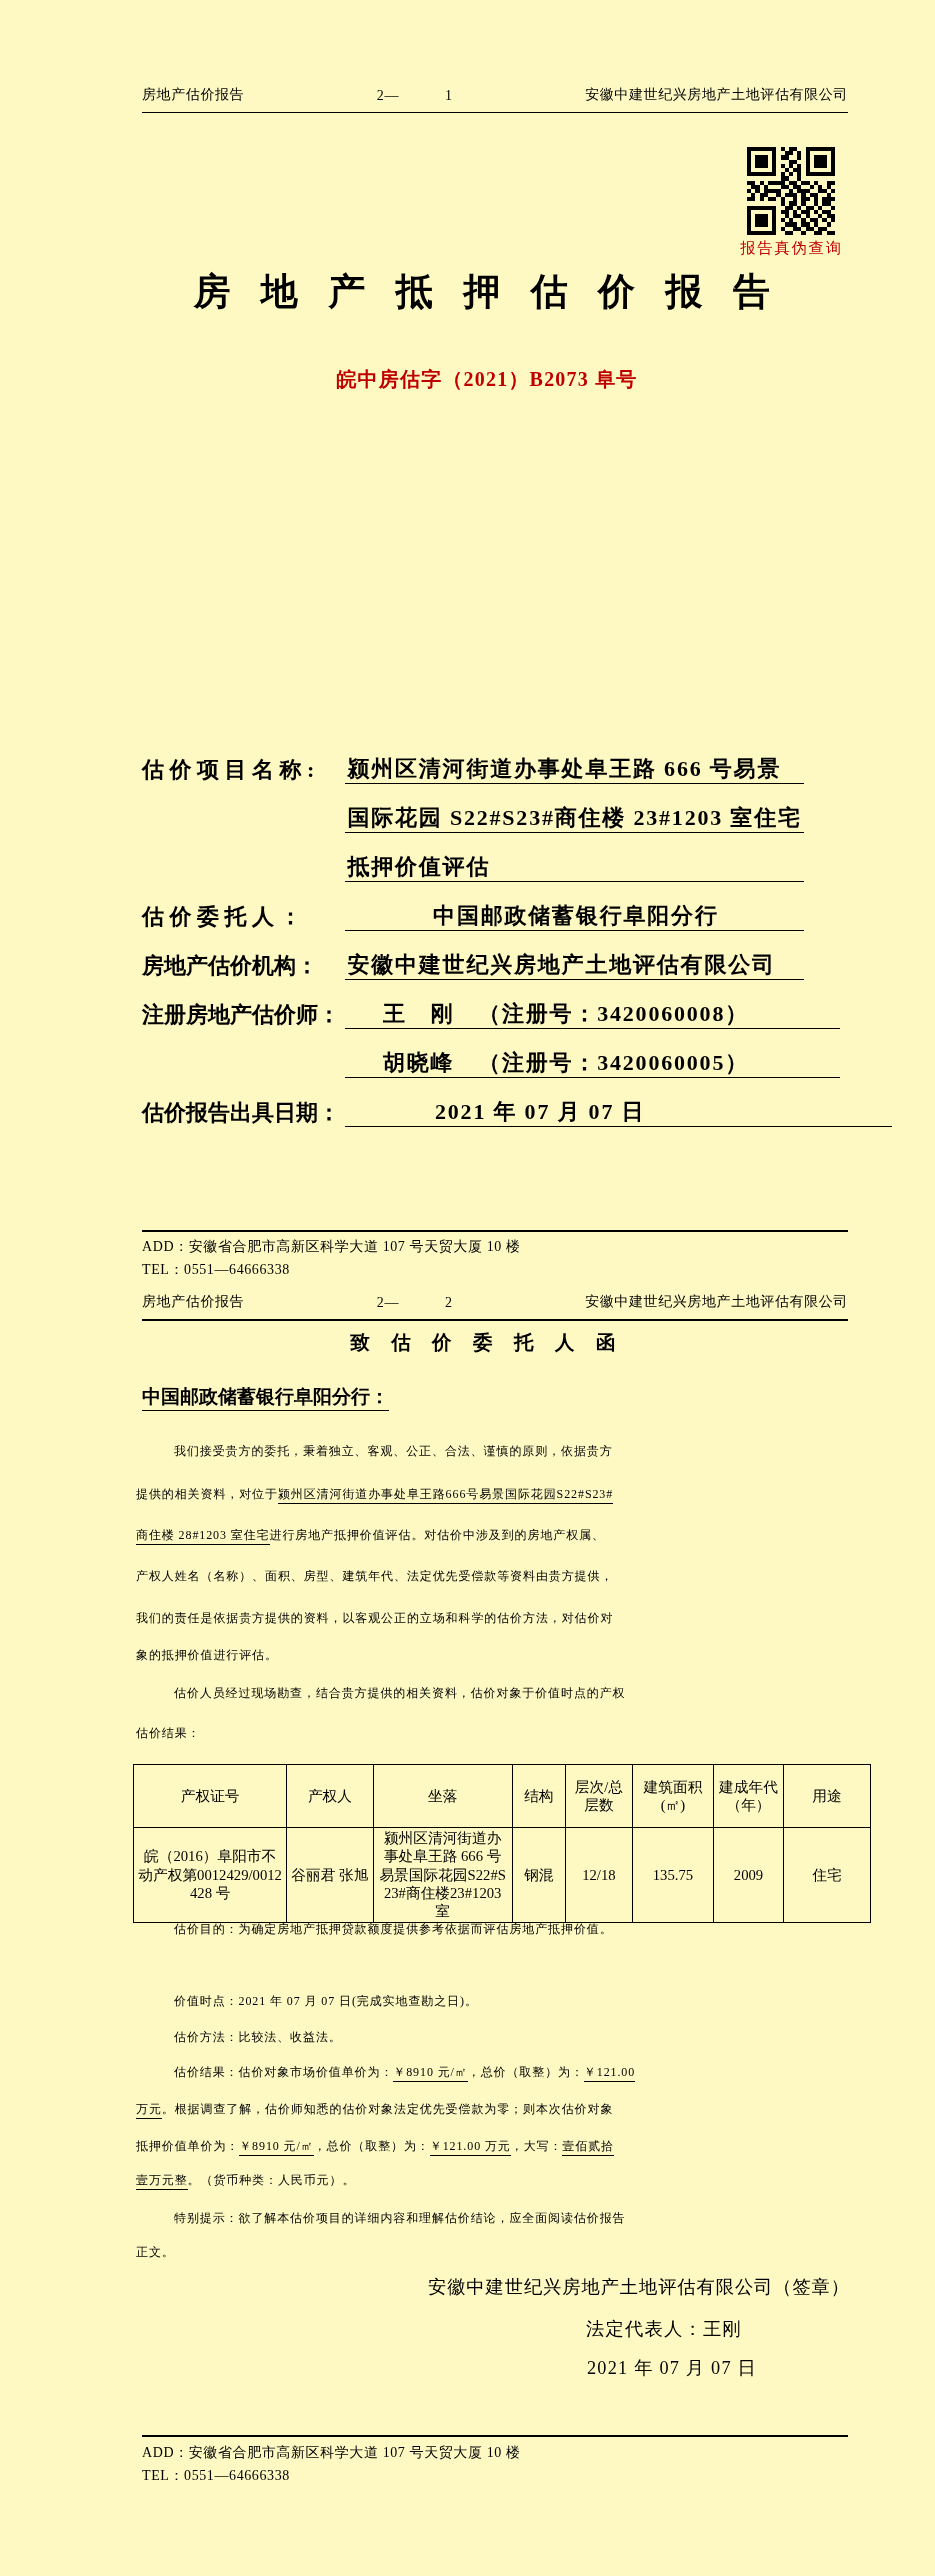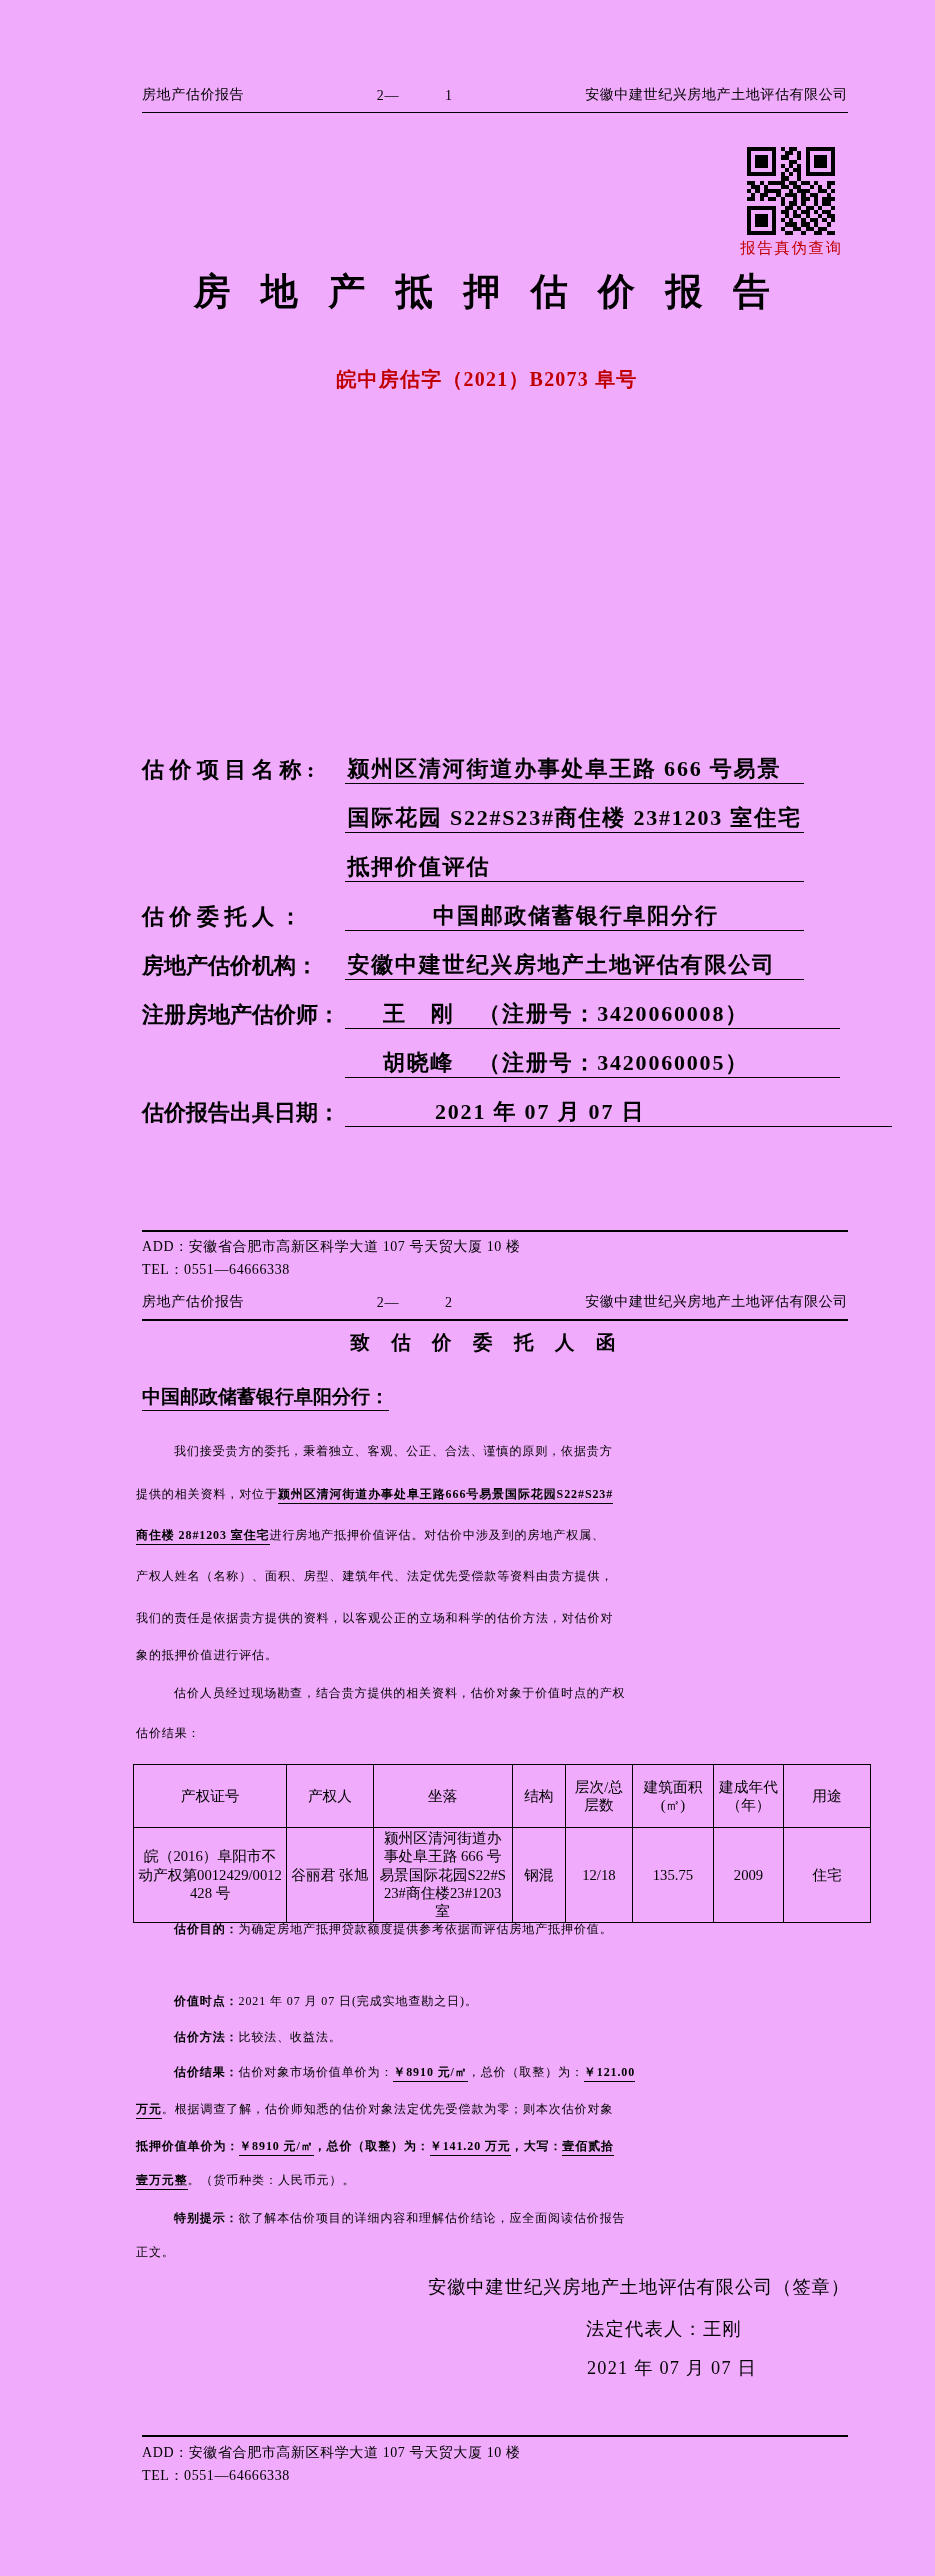--- a/index.html
+++ b/index.html
@@ -1,21 +1,21 @@
 <!DOCTYPE html>
 <html style="font-size:9.4px"><head>
 <meta charset="utf-8">
 <style>
   html,body{margin:0;padding:0}
   body{
     width:936px;height:2576px;background:#ffffff;color:#000;
     font-family:"Liberation Serif","DejaVu Serif",serif;
     position:relative;overflow:hidden;
   }
-  .page{position:absolute;left:0;width:936px;overflow:hidden;background:#f0abfc}
+  .page{position:absolute;left:0;width:936px;overflow:hidden;background:#fef9c3}
   #p1{top:0;height:1292px}
   #p2{top:1292px;height:1284px}
   .abs{position:absolute}
 
   
   .hdr{left:142px;width:706px;display:flex;justify-content:space-between;align-items:flex-end;font-size:14px;letter-spacing:0.6px}
   #p1 .hdr{top:86px;border-bottom:1.2px solid #000;padding-bottom:8.3px}
   #p2 .hdr{top:1.2px;border-bottom:2.4px solid #000;padding-bottom:8.3px}
   .hdr-c{display:flex;gap:46px}
 
@@ -46,21 +46,21 @@
   #p2 .addr1{top:1152px}
   #p2 .addr2{top:1175px}
 
   
   .title2{left:142px;top:37px;width:690px;text-align:center;font-size:19.5px;font-weight:bold;letter-spacing:8.3px;white-space:nowrap}
   .addressee{left:142px;top:92px;font-size:19px;font-weight:bold;white-space:nowrap}
   .addressee span{border-bottom:1.2px solid #000;padding-bottom:2.9px}
 
   .ln{left:136px;width:755px;font-size:12px;line-height:25px;letter-spacing:0.9px;white-space:nowrap}
   .ln.ind{padding-left:38px}
-  .b{font-weight:bold}
+  .b{font-weight:normal}
   .u{border-bottom:1.2px solid #000;padding-bottom:1.8px}
 
   
   .tbl{left:133px;top:472px;width:738px;border-collapse:collapse;font-size:14.7px;text-align:center;table-layout:fixed}
   .tbl th,.tbl td{border:1.2px solid #000;font-weight:normal;padding:1.2px 3.5px;line-height:18.3px;vertical-align:middle;word-break:break-all}
   .tbl thead tr{height:63px}
   .tbl tbody tr{height:93px}
 
   
   .seal{left:142px;top:982px;width:708px;text-align:right;font-size:18.3px;letter-spacing:0.9px;white-space:nowrap}
@@ -429,21 +429,21 @@
         <td>住宅</td>
       </tr>
     </tbody>
   </table>
 
   <div class="abs ln ind" style="top:625px"><span class="b">估价目的：</span><span>为确定房地产抵押贷款额度提供参考依据而评估房地产抵押价值。</span></div>
   <div class="abs ln ind" style="top:697px"><span class="b">价值时点：</span><span>2021 年 07 月 07 日(完成实地查勘之日)。</span></div>
   <div class="abs ln ind" style="top:733px"><span class="b">估价方法：</span><span>比较法、收益法。</span></div>
   <div class="abs ln ind" style="top:768px"><span class="b">估价结果：</span><span>估价对象市场价值单价为：</span><span class="b u">￥8910 元/㎡</span><span>，总价（取整）为：</span><span class="b u">￥121.00</span></div>
   <div class="abs ln" style="top:805px"><span class="b u">万元</span><span>。根据调查了解，估价师知悉的估价对象法定优先受偿款为零；则本次估价对象</span></div>
-  <div class="abs ln" style="top:842px"><span class="b">抵押价值单价为：</span><span class="b u">￥8910 元/㎡</span><span class="b">，总价（取整）为：</span><span class="b u">￥141.20 万元</span><span class="b">，大写：</span><span class="b u">壹佰贰拾</span></div>
+  <div class="abs ln" style="top:842px"><span class="b">抵押价值单价为：</span><span class="b u">￥8910 元/㎡</span><span class="b">，总价（取整）为：</span><span class="b u">￥121.00 万元</span><span class="b">，大写：</span><span class="b u">壹佰贰拾</span></div>
   <div class="abs ln" style="top:876px"><span class="b u">壹万元整</span><span>。（货币种类：人民币元）。</span></div>
   <div class="abs ln ind" style="top:914px"><span class="b">特别提示：</span><span>欲了解本估价项目的详细内容和理解估价结论，应全面阅读估价报告</span></div>
   <div class="abs ln" style="top:948px"><span>正文。</span></div>
 
   <div class="abs seal">安徽中建世纪兴房地产土地评估有限公司（签章）</div>
   <div class="abs rep">法定代表人：王刚</div>
   <div class="abs sdate">2021 年 07 月 07 日</div>
 
   <div class="abs rule"></div>
   <div class="abs addr addr1">ADD：安徽省合肥市高新区科学大道 107 号天贸大厦 10 楼</div>

